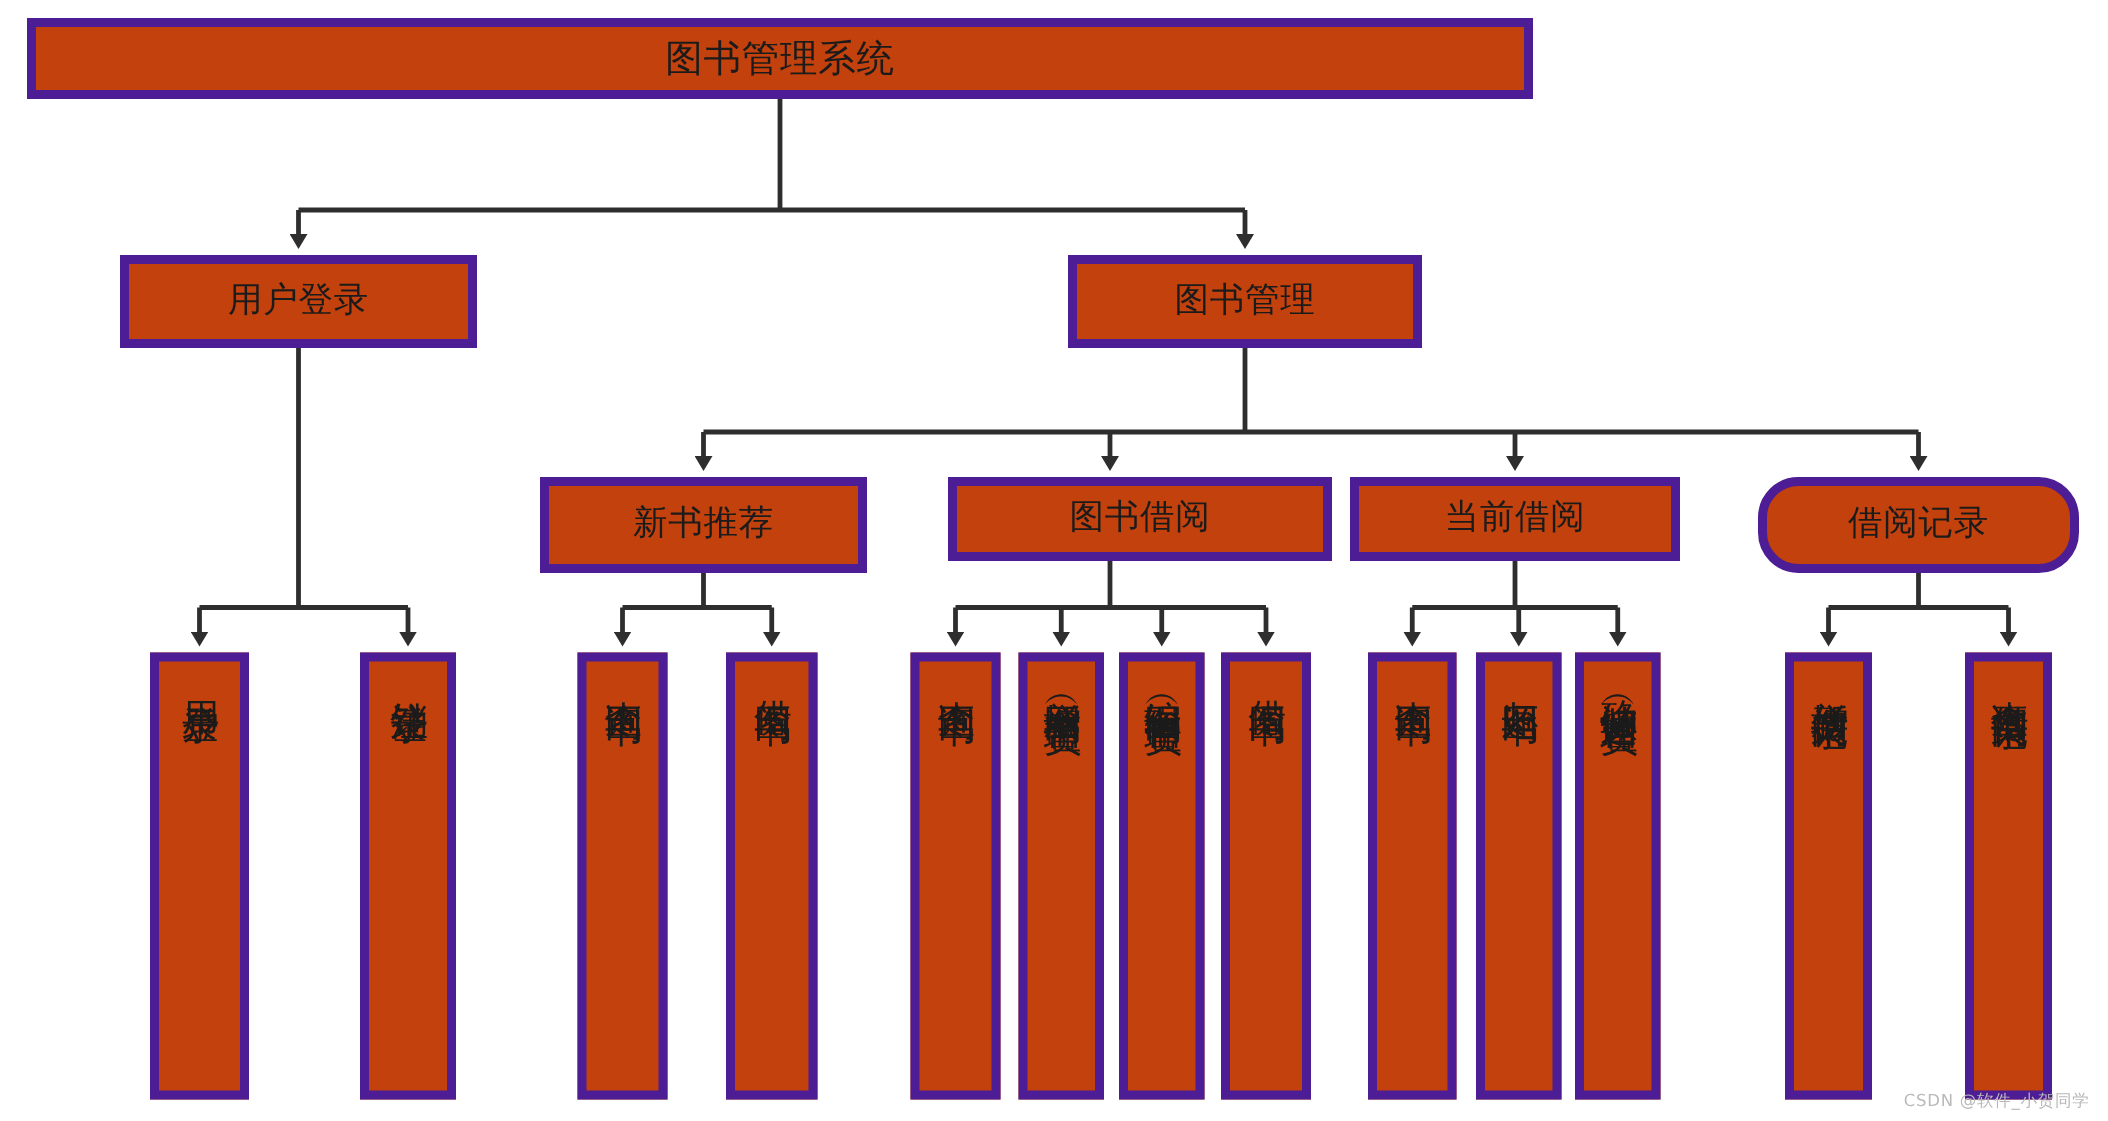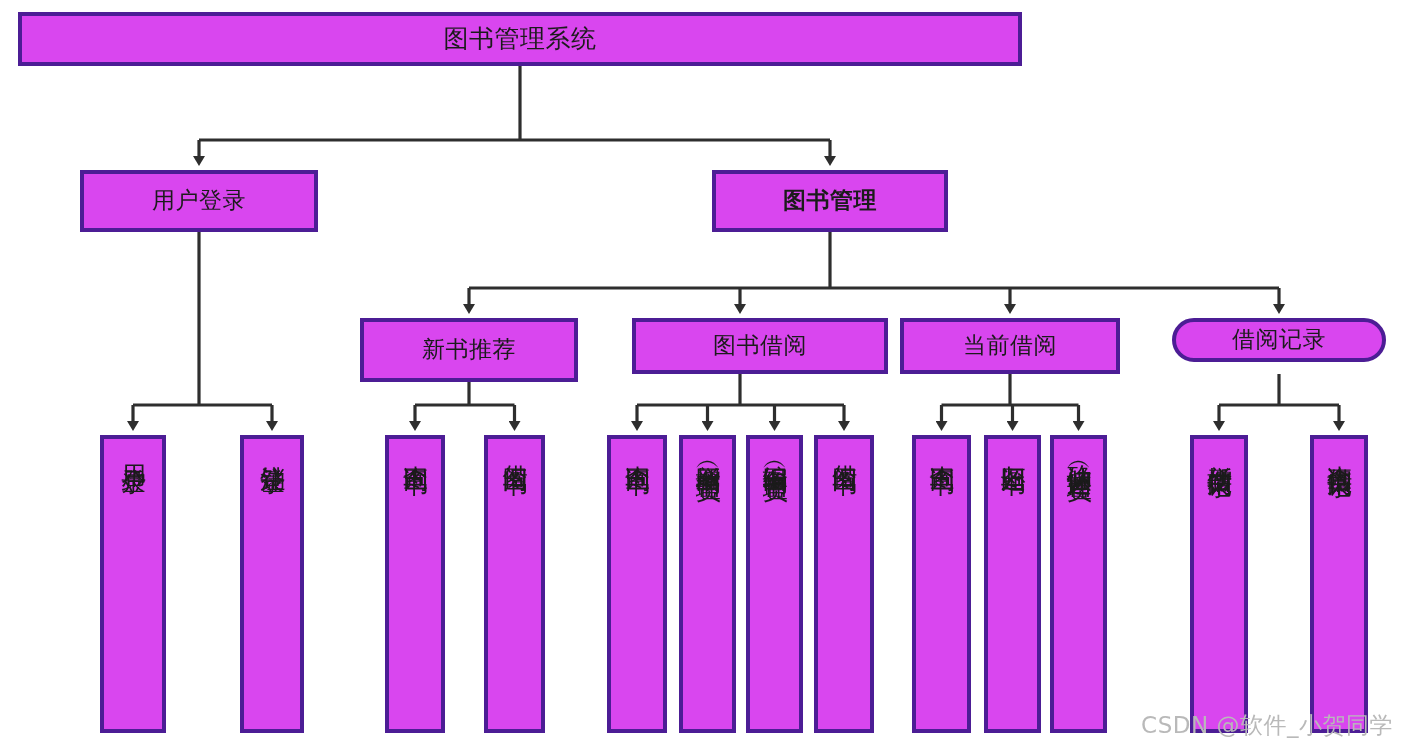--- a/index.html
+++ b/index.html
@@ -24,22 +24,22 @@
     position: absolute;
     left: 0;
     top: 0;
     width: 1405px;
     height: 747px;
     pointer-events: none;
   }
   .node {
     position: absolute;
     box-sizing: border-box;
-    background: #d946ef;
-    border: 4px solid #4c1d95;
+    background: #c2410c;
+    border: 6px solid #4c1d95;
     display: flex;
     align-items: center;
     justify-content: center;
     color: #1b1b1b;
   }
   .node-label {
     display: block;
     text-align: center;
     line-height: 1.18;
     white-space: pre;
@@ -63,21 +63,21 @@
     text-orientation: upright;
     font-size: 25px;
     line-height: 1.06;
     letter-spacing: 2px;
     white-space: nowrap;
   }
   #watermark {
     position: absolute;
     right: 12px;
     bottom: 6px;
-    font-size: 23px;
+    font-size: 11px;
     color: #b9b9b9;
     letter-spacing: 0.5px;
     white-space: nowrap;
     font-family: "DejaVu Sans", "Liberation Sans", sans-serif;
   }
 </style>
 </head>
 <body>
 
 <div id="diagram-root">
@@ -125,33 +125,33 @@
       </g>
   </svg>
 
   <div id="nodes-layer">
       <div class="node horiz level-1" style="left: 18px; top: 12px; width: 1004px; height: 54px;">
         <span class="node-label">图书管理系统</span>
       </div>
       <div class="node horiz level-2" style="left: 80px; top: 170px; width: 238px; height: 62px;">
         <span class="node-label">用户登录</span>
       </div>
-      <div class="node horiz level-2" style="left: 712px; top: 170px; width: 236px; height: 62px; font-weight: bold;">
+      <div class="node horiz level-2" style="left: 712px; top: 170px; width: 236px; height: 62px;">
         <span class="node-label">图书管理</span>
       </div>
       <div class="node horiz level-3" style="left: 360px; top: 318px; width: 218px; height: 64px;">
         <span class="node-label">新书推荐</span>
       </div>
       <div class="node horiz level-3" style="left: 632px; top: 318px; width: 256px; height: 56px;">
         <span class="node-label">图书借阅</span>
       </div>
       <div class="node horiz level-3" style="left: 900px; top: 318px; width: 220px; height: 56px; justify-content: center;">
         <span class="node-label">当前借阅</span>
       </div>
-      <div class="node horiz level-3" style="left: 1172px; top: 318px; width: 214px; height: 44px; border-radius: 27px;">
+      <div class="node horiz level-3" style="left: 1172px; top: 318px; width: 214px; height: 64px; border-radius: 27px;">
         <span class="node-label">借阅记录</span>
       </div>
       <div class="node vert level-4" style="left: 100px; top: 435px; width: 66px; height: 298px;">
         <span class="node-label">用户登录</span>
       </div>
       <div class="node vert level-4" style="left: 240px; top: 435px; width: 64px; height: 298px;">
         <span class="node-label">注销登录</span>
       </div>
       <div class="node vert level-4" style="left: 385px; top: 435px; width: 60px; height: 298px;">
         <span class="node-label">查询图书</span>

